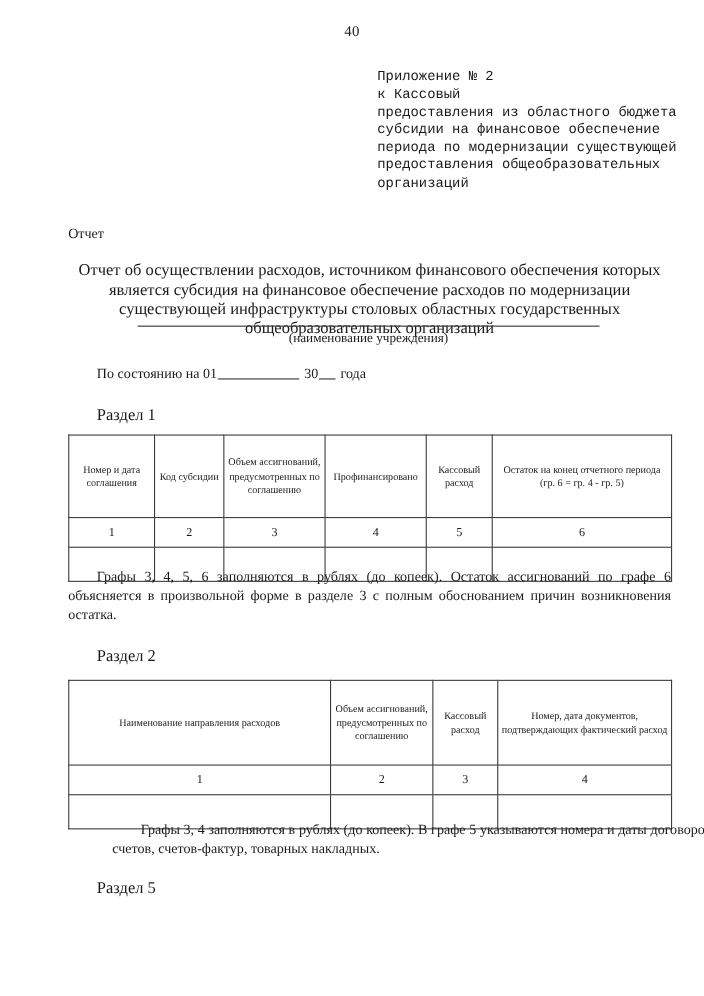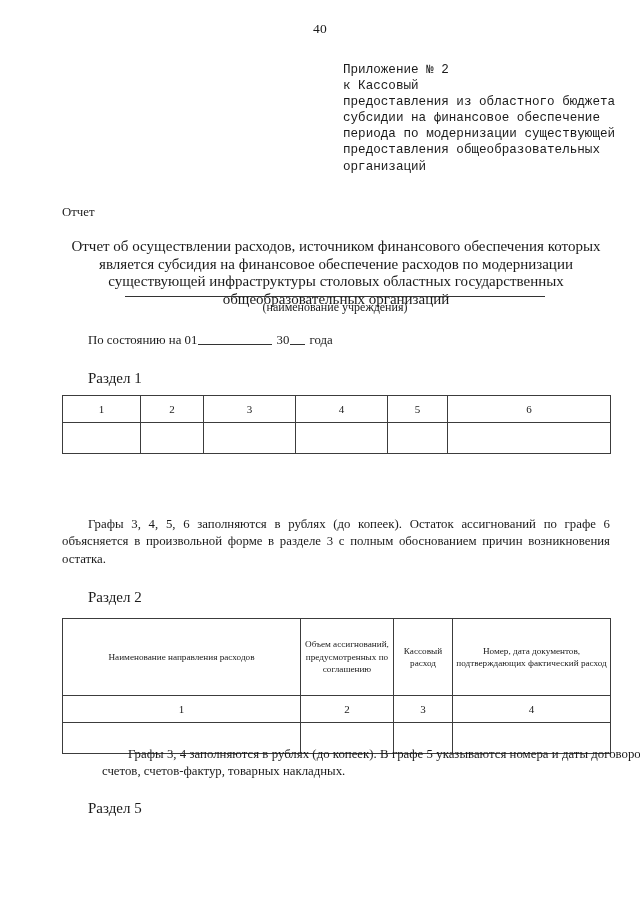--- a/index.html
+++ b/index.html
@@ -200,20 +200,28 @@
     <colgroup>
       <col style="width:78px">
       <col style="width:63px">
       <col style="width:92px">
       <col style="width:92px">
       <col style="width:60px">
       <col style="width:163px">
     </colgroup>
     <tbody>
       <tr>
+        <td class="hdr">Номер и дата соглашения</td>
+        <td class="hdr">Код субсидии</td>
+        <td class="hdr">Объем ассигнований, предусмотренных по соглашению</td>
+        <td class="hdr">Профинансировано</td>
+        <td class="hdr">Кассовый расход</td>
+        <td class="hdr">Остаток на конец отчетного периода (гр. 6 = гр. 4 - гр. 5)</td>
+      </tr>
+      <tr>
         <td class="numrow">1</td>
         <td class="numrow">2</td>
         <td class="numrow">3</td>
         <td class="numrow">4</td>
         <td class="numrow">5</td>
         <td class="numrow">6</td>
       </tr>
       <tr>
         <td class="emptyrow"></td>
         <td class="emptyrow"></td>

